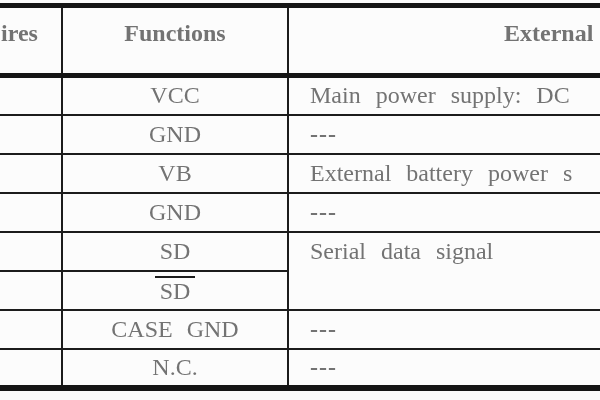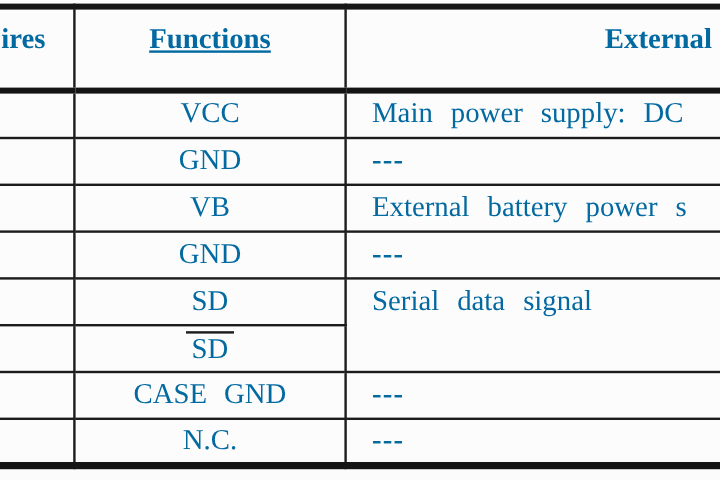--- a/index.html
+++ b/index.html
@@ -8,21 +8,21 @@
     width: 600px;
     height: 400px;
     overflow: hidden;
     background: #fbfbfb;
   }
   .canvas {
     position: relative;
     width: 600px;
     height: 400px;
     font-family: "Liberation Serif", "DejaVu Serif", serif;
-    color: #0369a1;
+    color: #737373;
     overflow: hidden;
   }
   table.wire-table {
     position: absolute;
     top: 3px;
     left: 0;
     width: 620px;
     border-collapse: collapse;
     table-layout: fixed;
     border-top: 5px solid #151515;
@@ -44,21 +44,21 @@
   th:last-child, td:last-child { border-right: none; }
 
   tr.header-row { height: 70px; }
   tr.header-row th {
     border-bottom: 5px solid #151515;
     font-weight: bold;
     vertical-align: middle;
     padding-bottom: 16px;
   }
   th.h-wires { text-align: left; padding-left: 1px; }
-  th.h-functions { text-align: center; text-decoration: underline; }
+  th.h-functions { text-align: center; }
   th.h-remarks { text-align: left; padding-left: 215px; }
 
   tbody tr { height: 39px; }
   td.cell-wire { background: #fcfcfc; }
   td.cell-fn { text-align: center; vertical-align: middle; }
   td.cell-rm {
     text-align: left;
     vertical-align: middle;
     padding-left: 21px;
     word-spacing: 9px;

